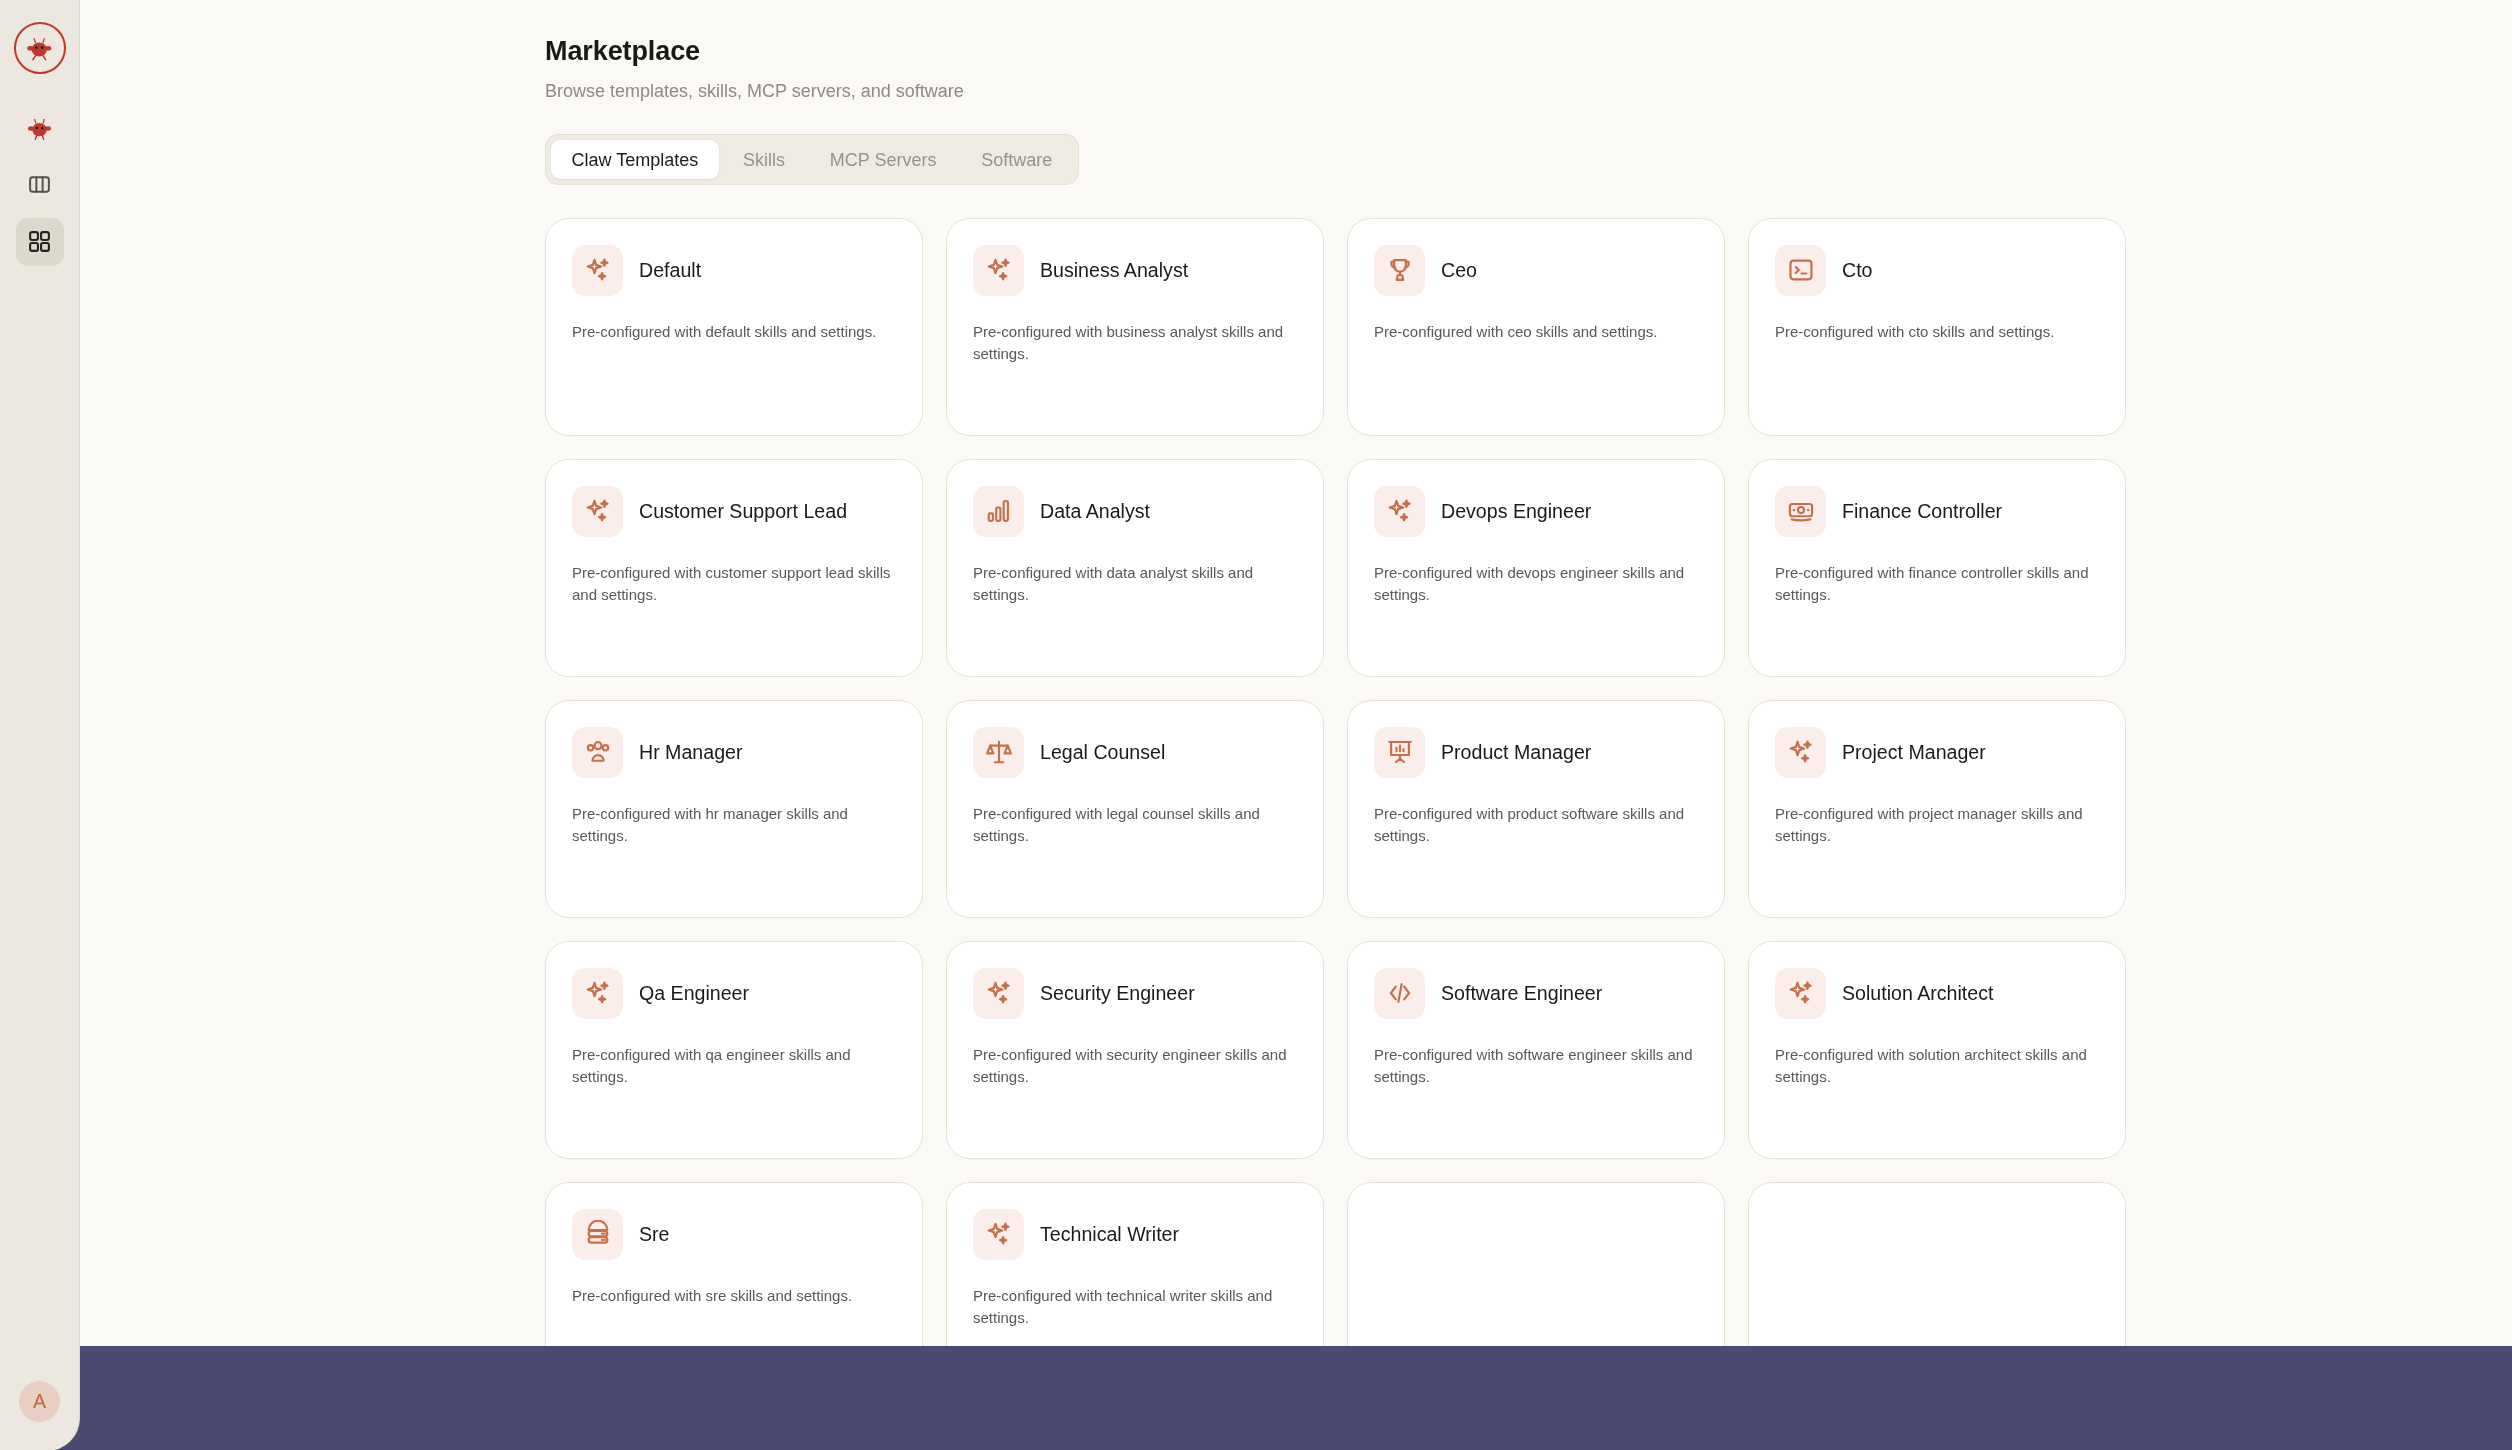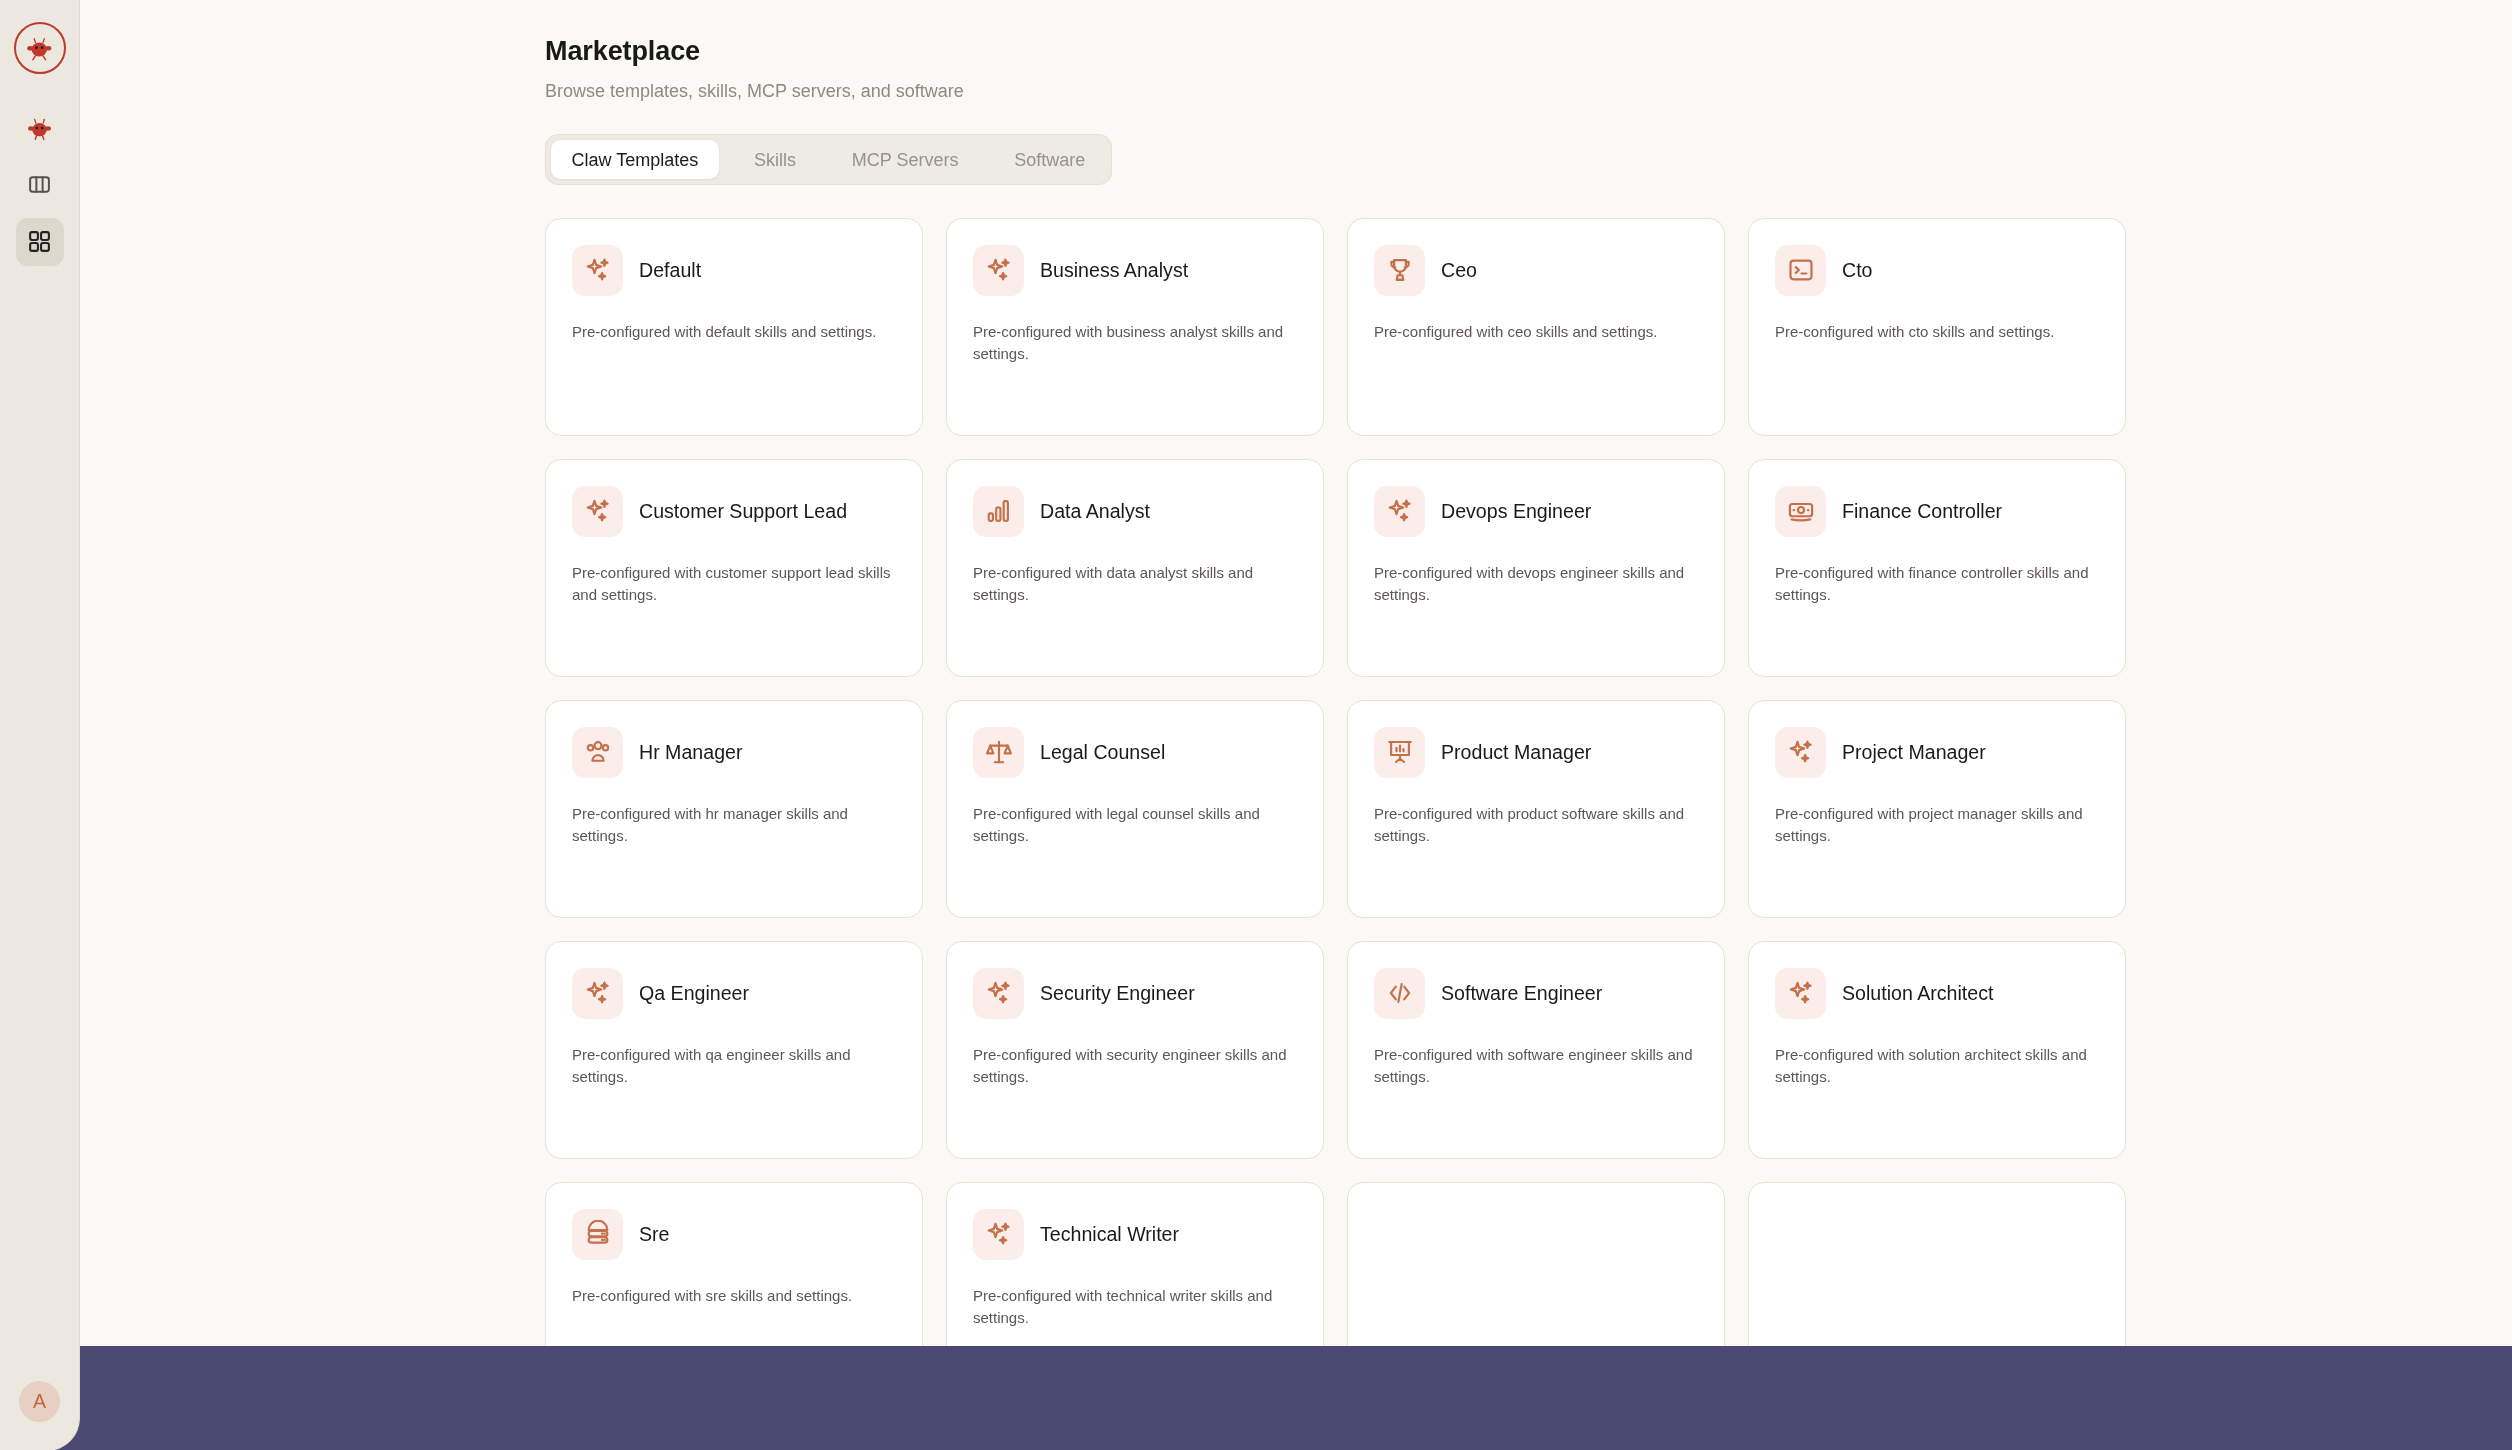--- a/index.html
+++ b/index.html
@@ -109,21 +109,21 @@
     line-height: 1.3;
   }
 
   .tabs {
     display: inline-flex;
     background: #eeebe3;
     border: 1.5px solid #e4e0d6;
     border-radius: 13px;
     padding: 5.1px;
     margin-top: 30.5px;
-    gap: 15px;
+    gap: 4px;
   }
 
   .tab {
     font-size: 18px;
     color: #97938c;
     padding: 10.2px 20.4px;
     border-radius: 9.4px;
     cursor: pointer;
     white-space: nowrap;
     line-height: 1;
@@ -139,21 +139,21 @@
     display: grid;
     grid-template-columns: repeat(4, 378px);
     gap: 23px 23px;
     margin-top: 33px;
     padding-bottom: 44px;
   }
 
   .card {
     background: #ffffff;
     border: 1.5px solid #e6e2d8;
-    border-radius: 16px;
+    border-radius: 24px;
     padding: 26px 26px 25px 26px;
     min-height: 218px;
     cursor: pointer;
     display: flex;
     flex-direction: column;
   }
 
   .card-head {
     display: flex;
     align-items: center;

